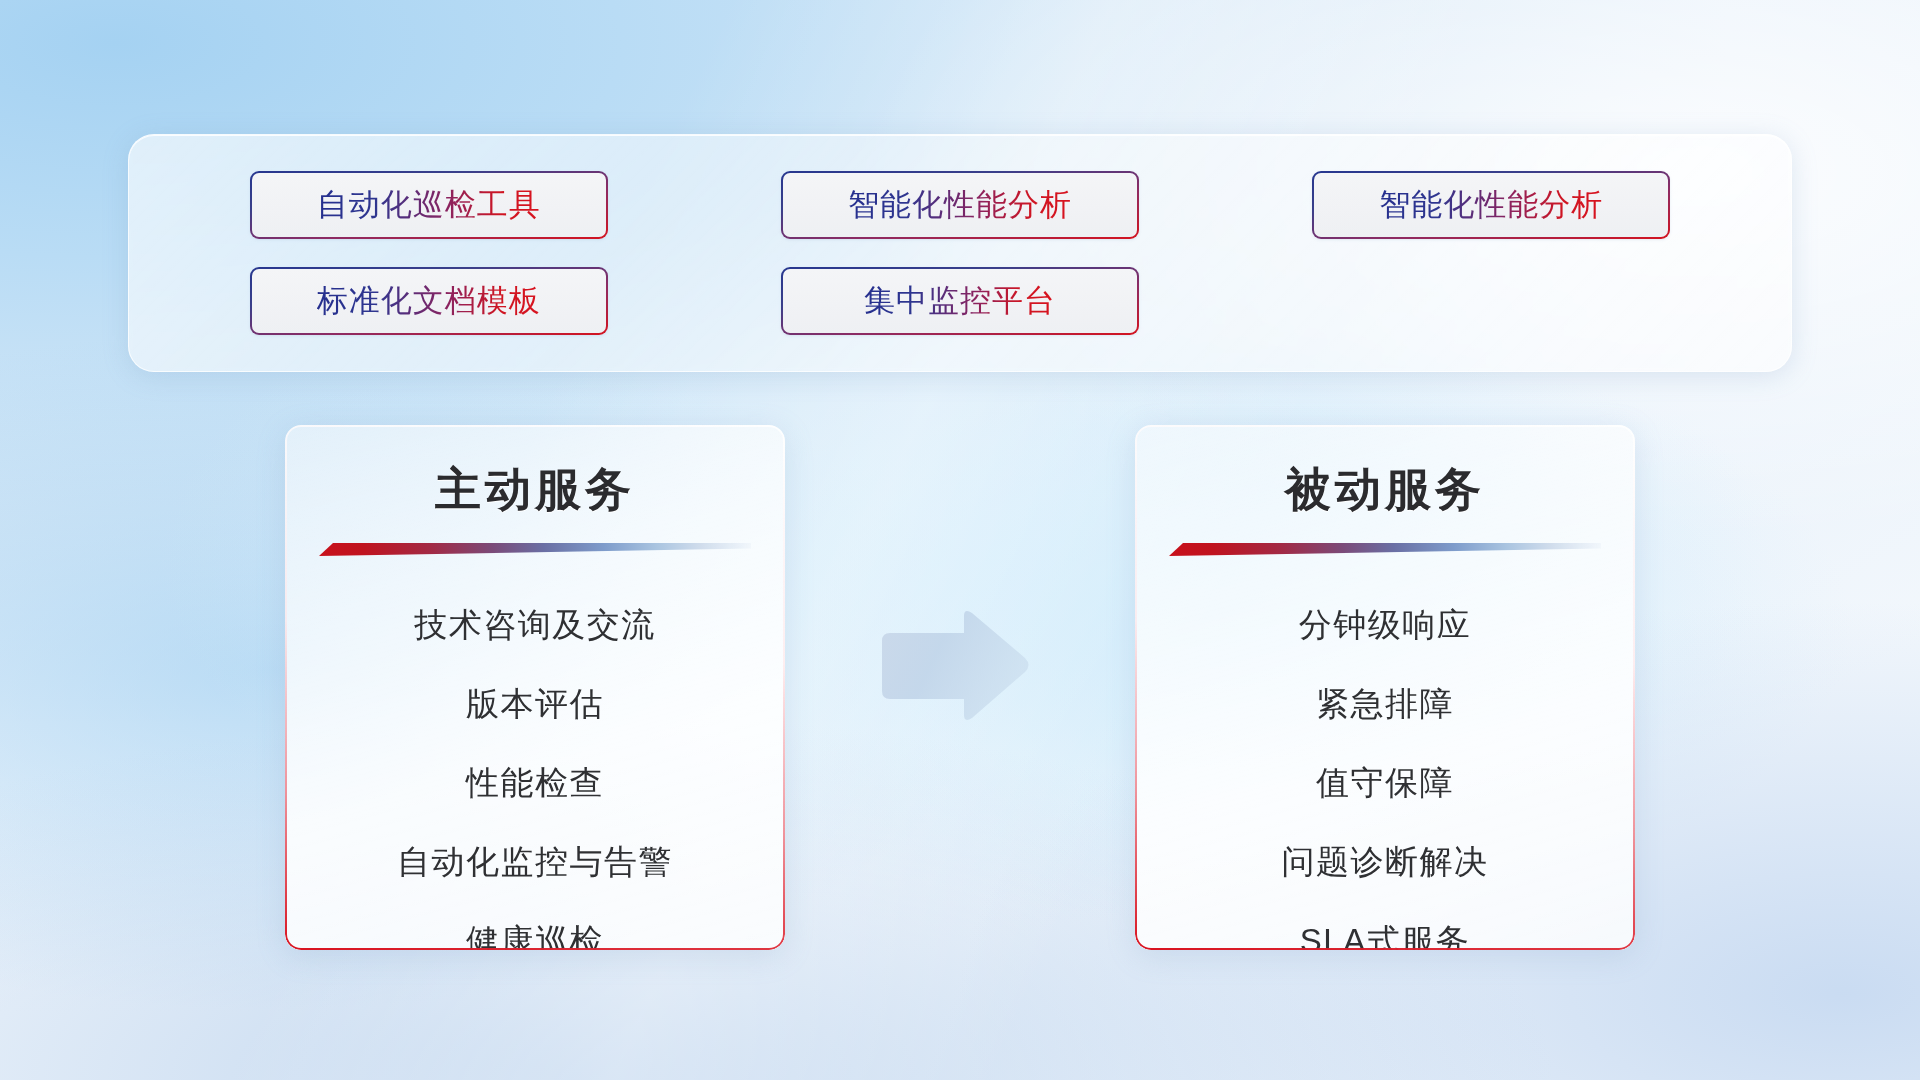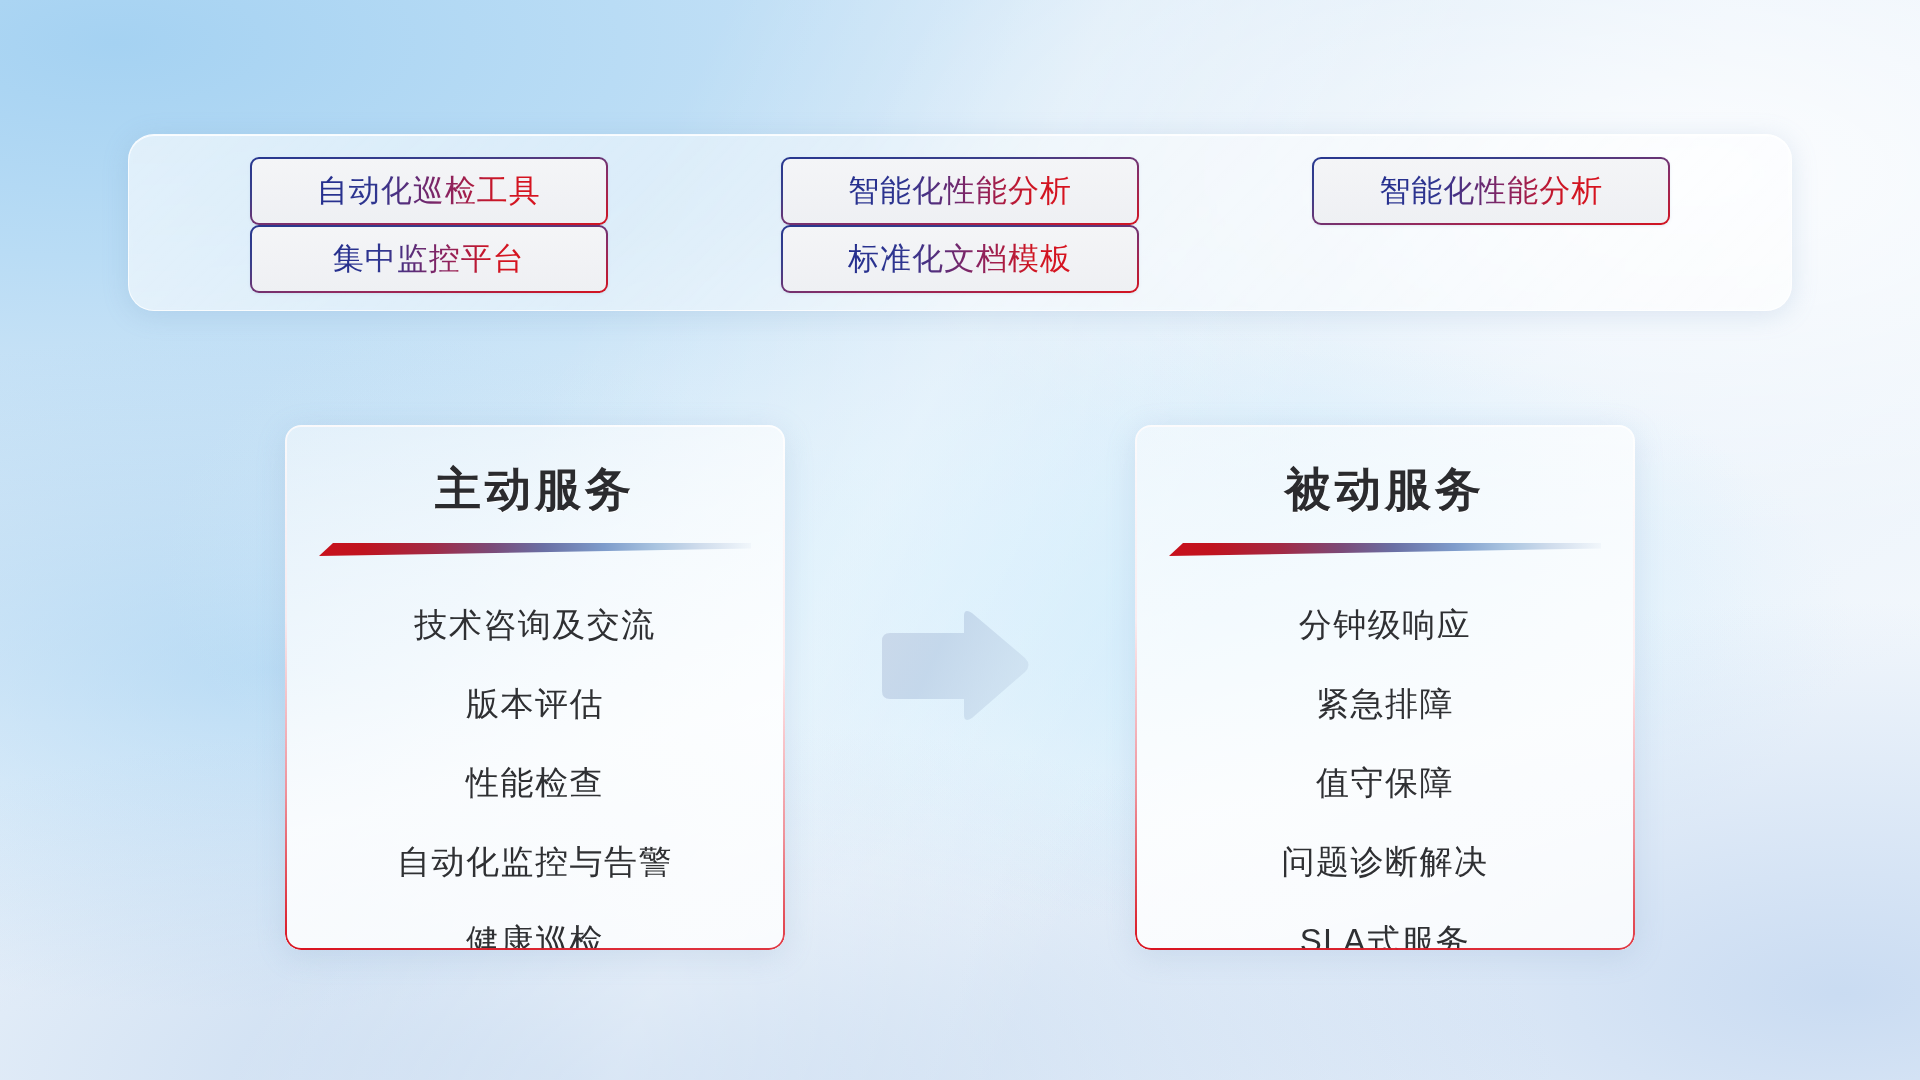--- a/index.html
+++ b/index.html
@@ -32,21 +32,21 @@
       radial-gradient(70% 55% at 96% 92%, rgba(186,209,238,.72) 0%, rgba(186,209,238,0) 66%),
       radial-gradient(45% 38% at 64% 58%, rgba(208,236,252,.85) 0%, rgba(208,236,252,0) 72%);
   }
   .bg-sheen{
     position:absolute; inset:0;
     background:linear-gradient(115deg, rgba(255,255,255,0) 30%, rgba(255,255,255,.35) 46%, rgba(255,255,255,0) 62%);
   }
 
   
   .top-panel{
-    position:absolute; left:128px; top:134px; width:1664px; height:177px;
+    position:absolute; left:128px; top:134px; width:1664px; height:238px;
     border-radius:26px;
     background:linear-gradient(135deg, rgba(255,255,255,.62) 0%, rgba(255,255,255,.40) 42%, rgba(255,255,255,.58) 100%);
     border:1px solid rgba(255,255,255,.75);
     box-shadow:0 4px 26px rgba(120,155,195,.22), inset 0 1px 0 rgba(255,255,255,.85);
     backdrop-filter:blur(2px);
     display:grid;
     grid-template-columns:repeat(3,1fr);
     grid-template-rows:repeat(2,1fr);
     align-items:center;
     justify-items:center;
@@ -143,24 +143,24 @@
   <div class="pill">
     <span class="pill-label">自动化巡检工具</span>
   </div>
   <div class="pill">
     <span class="pill-label">智能化性能分析</span>
   </div>
   <div class="pill">
     <span class="pill-label">智能化性能分析</span>
   </div>
   <div class="pill">
+    <span class="pill-label">标准化文档模板</span>
+  </div>
+  <div class="pill">
     <span class="pill-label">集中监控平台</span>
-  </div>
-  <div class="pill">
-    <span class="pill-label">标准化文档模板</span>
   </div>
 
 </div>
 
 <div class="card card-left">
   <div class="card-ring"></div>
 
   <div class="card-title">主动服务</div>
 
   <div class="divider">

